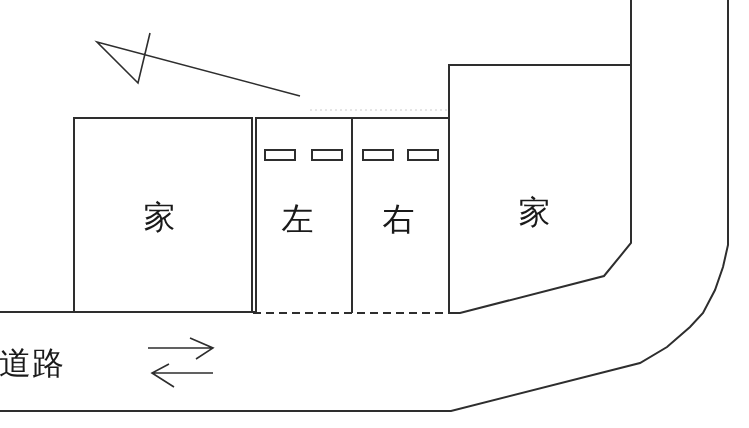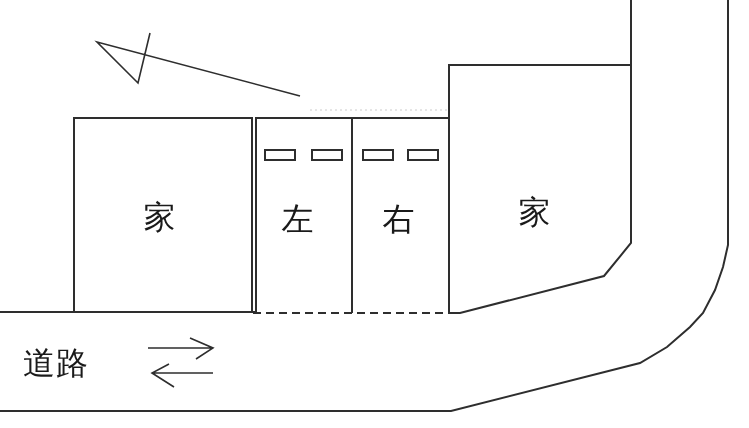--- a/index.html
+++ b/index.html
@@ -57,15 +57,15 @@
   </svg>
 
   <div class="label" style="left:160px;top:217px;">家</div>
 
   <div class="label" style="left:298px;top:219px;">左</div>
 
   <div class="label" style="left:399px;top:219px;">右</div>
 
   <div class="label" style="left:535px;top:212px;">家</div>
 
-  <div class="label" style="left:56px;top:363px;">道路</div>
+  <div class="label" style="left:32px;top:363px;">道路</div>
 
 </div>
 
 </body></html>

